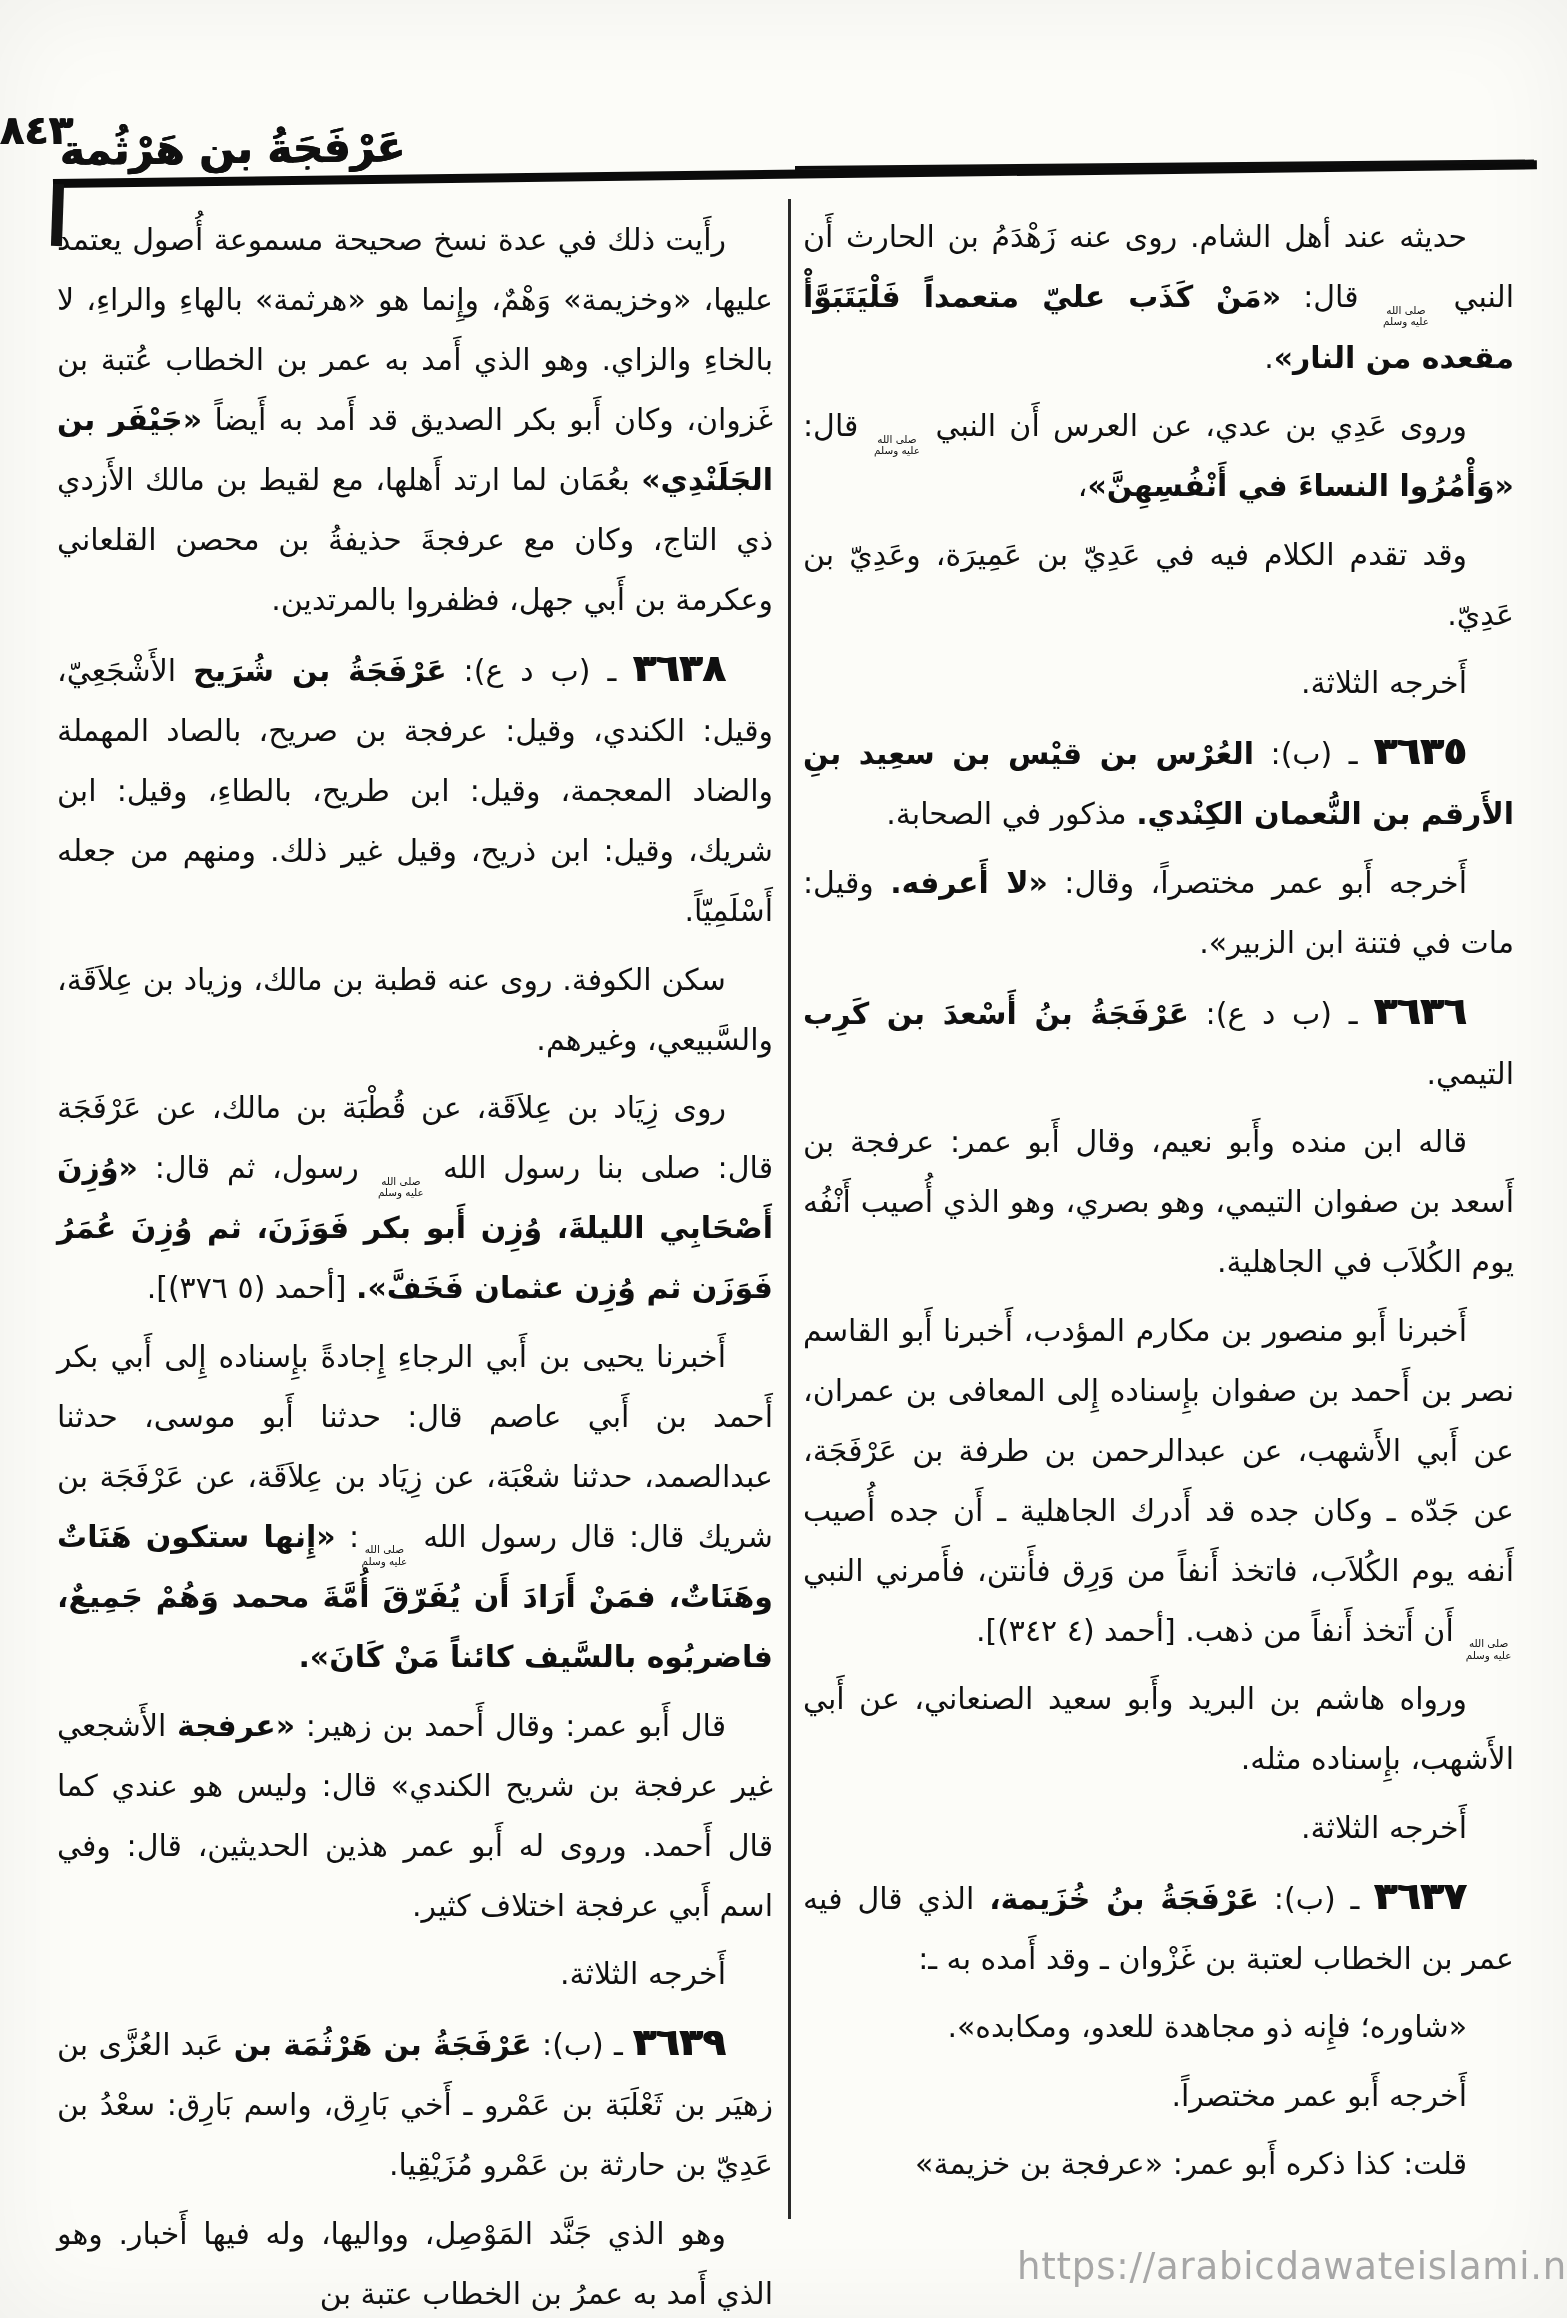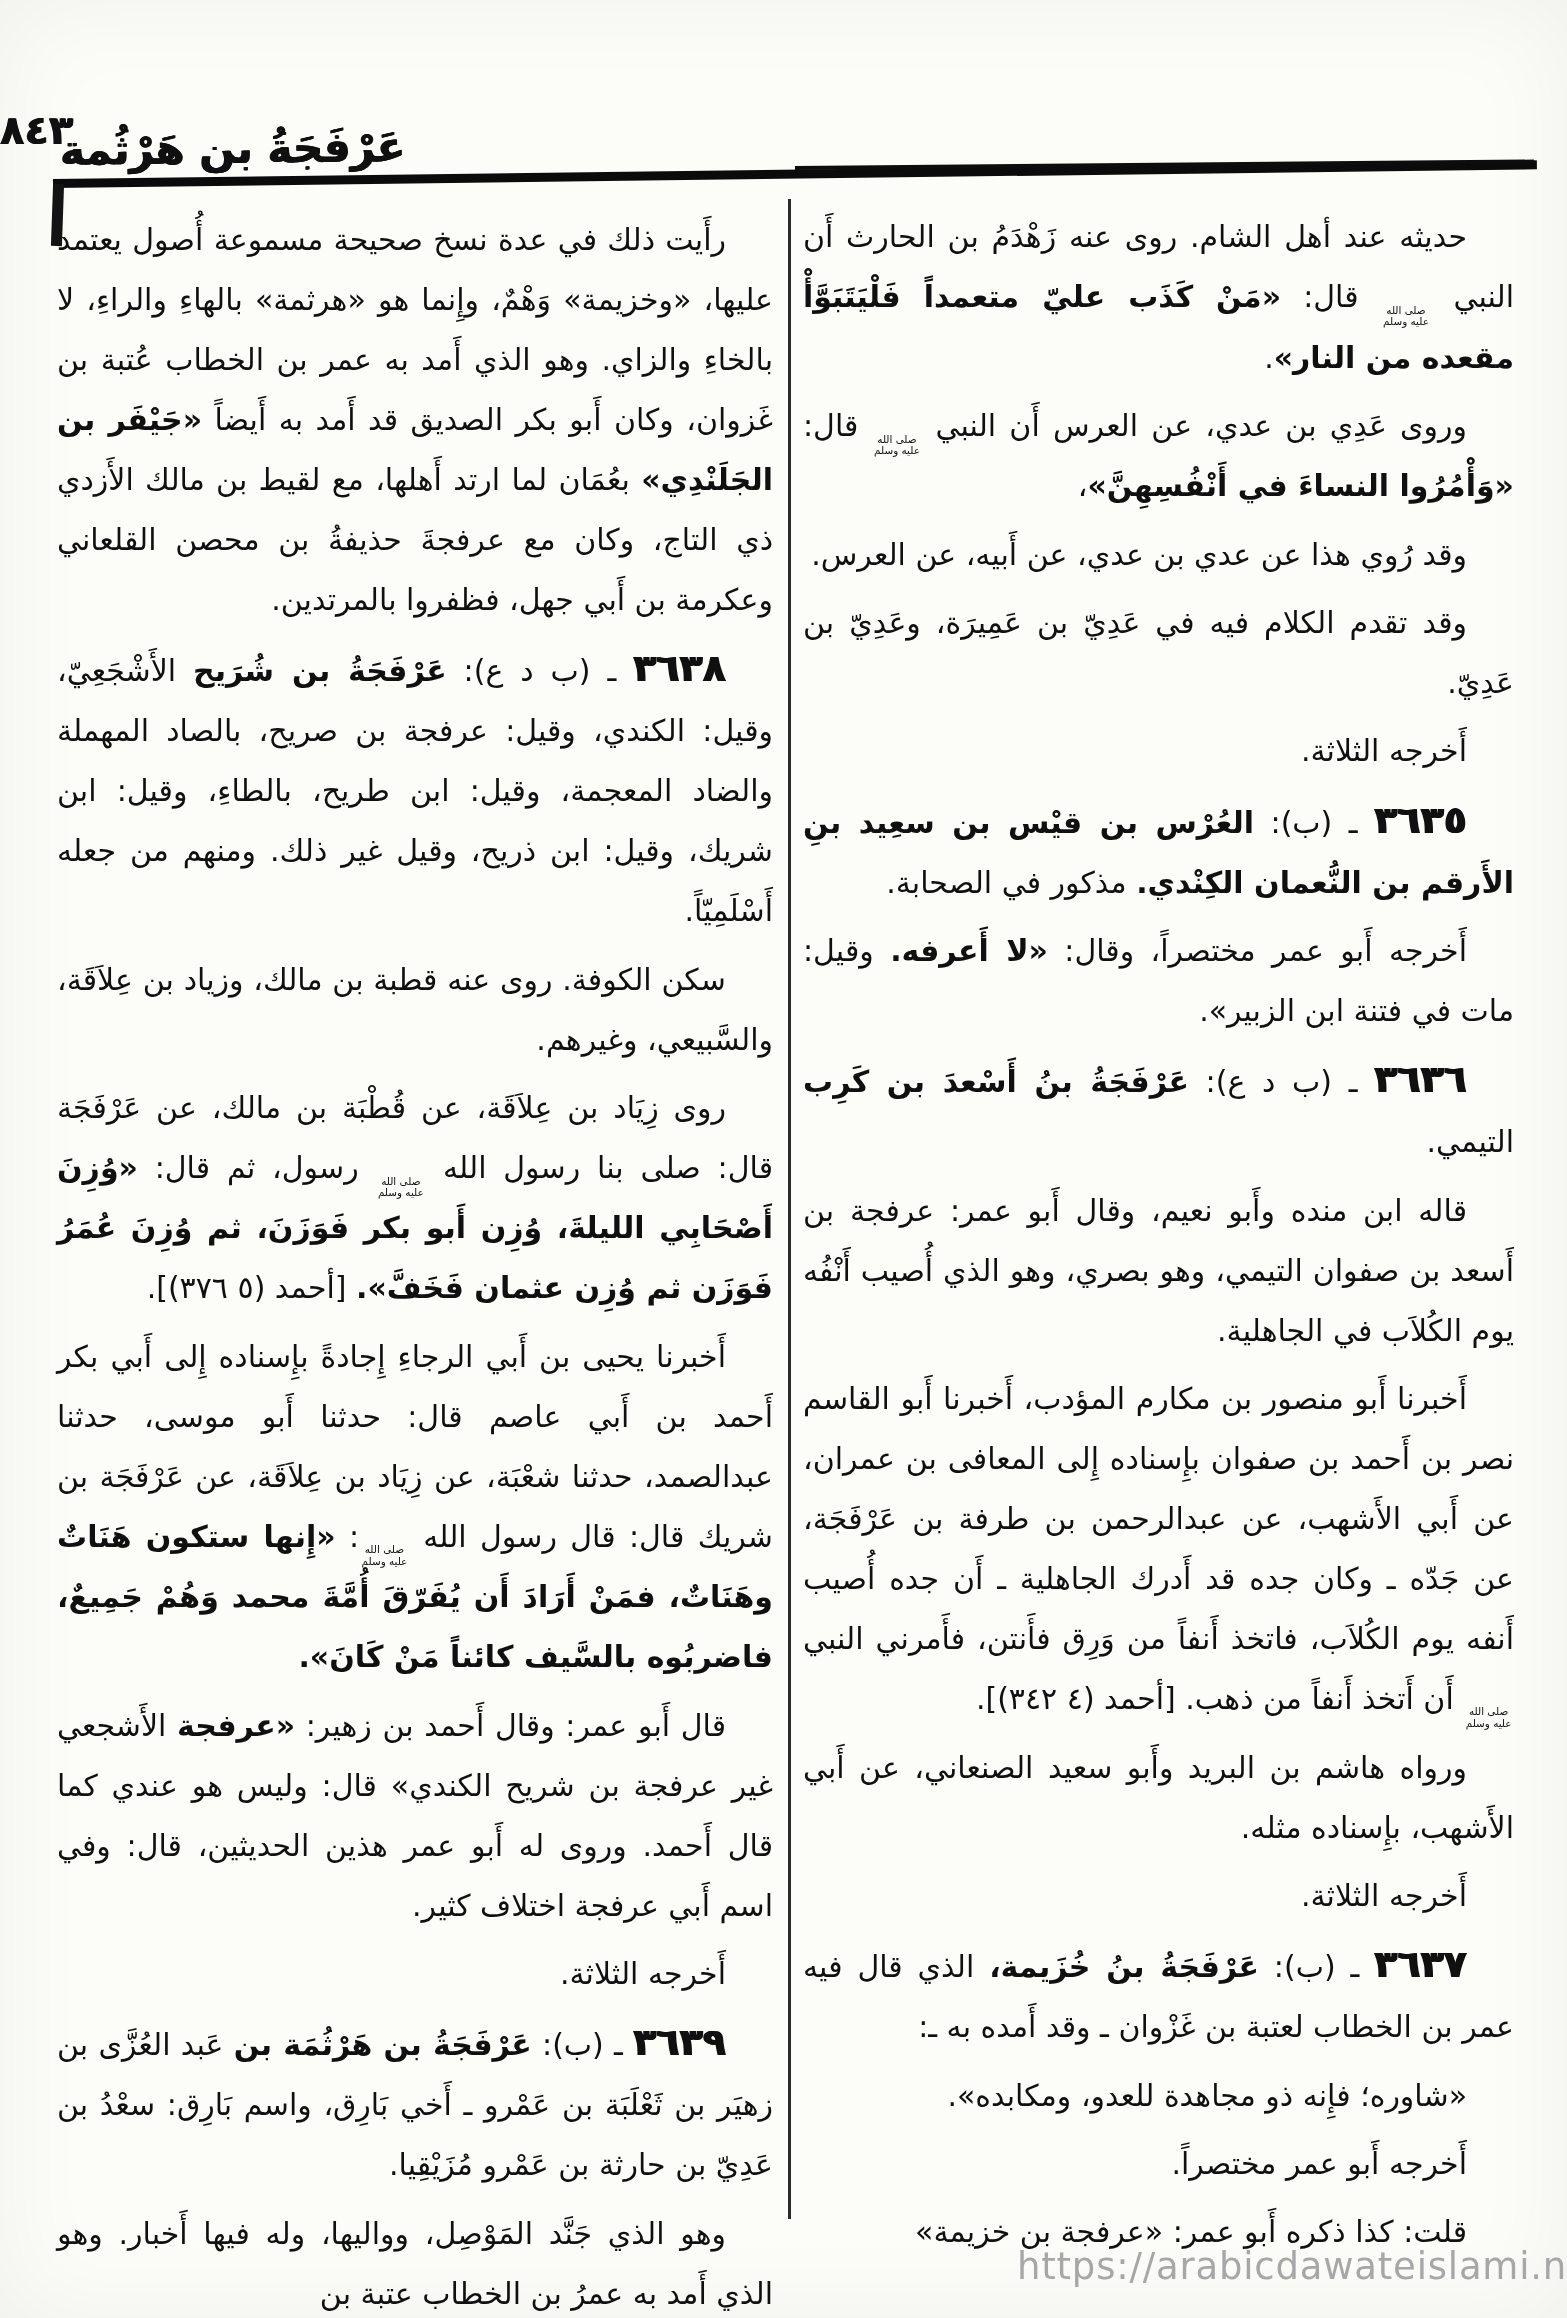--- a/index.html
+++ b/index.html
@@ -89,21 +89,20 @@
 
   <section id="col-right" class="col colR">
       <p class="para body"><span>حديثه عند أهل الشام. روى عنه زَهْدَمُ بن الحارث أَن النبي </span><span class="saw">
           <span>صلى الله</span>
           <span>عليه وسلم</span>
         </span><span> قال: </span><span class="b">«مَنْ كَذَب عليّ متعمداً فَلْيَتَبَوَّأْ مقعده من النار»</span><span>.</span></p>
       <p class="para body"><span>وروى عَدِي بن عدي، عن العرس أَن النبي </span><span class="saw">
           <span>صلى الله</span>
           <span>عليه وسلم</span>
         </span><span> قال: </span><span class="b">«وَأْمُرُوا النساءَ في أَنْفُسِهِنَّ»</span><span>،</span></p>
-      <p class="para body"><span>وقد رُوي هذا عن عدي بن عدي، عن أَبيه، عن العرس.</span></p>
       <p class="para body"><span>وقد تقدم الكلام فيه في عَدِيّ بن عَمِيرَة، وعَدِيّ بن عَدِيّ.</span></p>
       <p class="para body"><span>أَخرجه الثلاثة.</span></p>
       <p class="para entry"><span class="num">٣٦٣٥</span><span> ـ (ب): </span><span class="b">العُرْس بن قيْس بن سعِيد بنِ الأَرقم بن النُّعمان الكِنْدي.</span><span> مذكور في الصحابة.</span></p>
       <p class="para body"><span>أَخرجه أَبو عمر مختصراً، وقال: </span><span class="b">«لا أَعرفه.</span><span> وقيل: مات في فتنة ابن الزبير».</span></p>
       <p class="para entry"><span class="num">٣٦٣٦</span><span> ـ (ب د ع): </span><span class="b">عَرْفَجَةُ بنُ أَسْعدَ بن كَرِب</span><span> التيمي.</span></p>
       <p class="para body"><span>قاله ابن منده وأَبو نعيم، وقال أَبو عمر: عرفجة بن أَسعد بن صفوان التيمي، وهو بصري، وهو الذي أُصيب أَنْفُه يوم الكُلاَب في الجاهلية.</span></p>
       <p class="para body"><span>أَخبرنا أَبو منصور بن مكارم المؤدب، أَخبرنا أَبو القاسم نصر بن أَحمد بن صفوان بإِسناده إِلى المعافى بن عمران، عن أَبي الأَشهب، عن عبدالرحمن بن طرفة بن عَرْفَجَة، عن جَدّه ـ وكان جده قد أَدرك الجاهلية ـ أَن جده أُصيب أَنفه يوم الكُلاَب، فاتخذ أَنفاً من وَرِق فأَنتن، فأَمرني النبي </span><span class="saw">
           <span>صلى الله</span>
           <span>عليه وسلم</span>
         </span><span> أَن أَتخذ أَنفاً من ذهب. [أحمد (٤ ٣٤٢)].</span></p>

